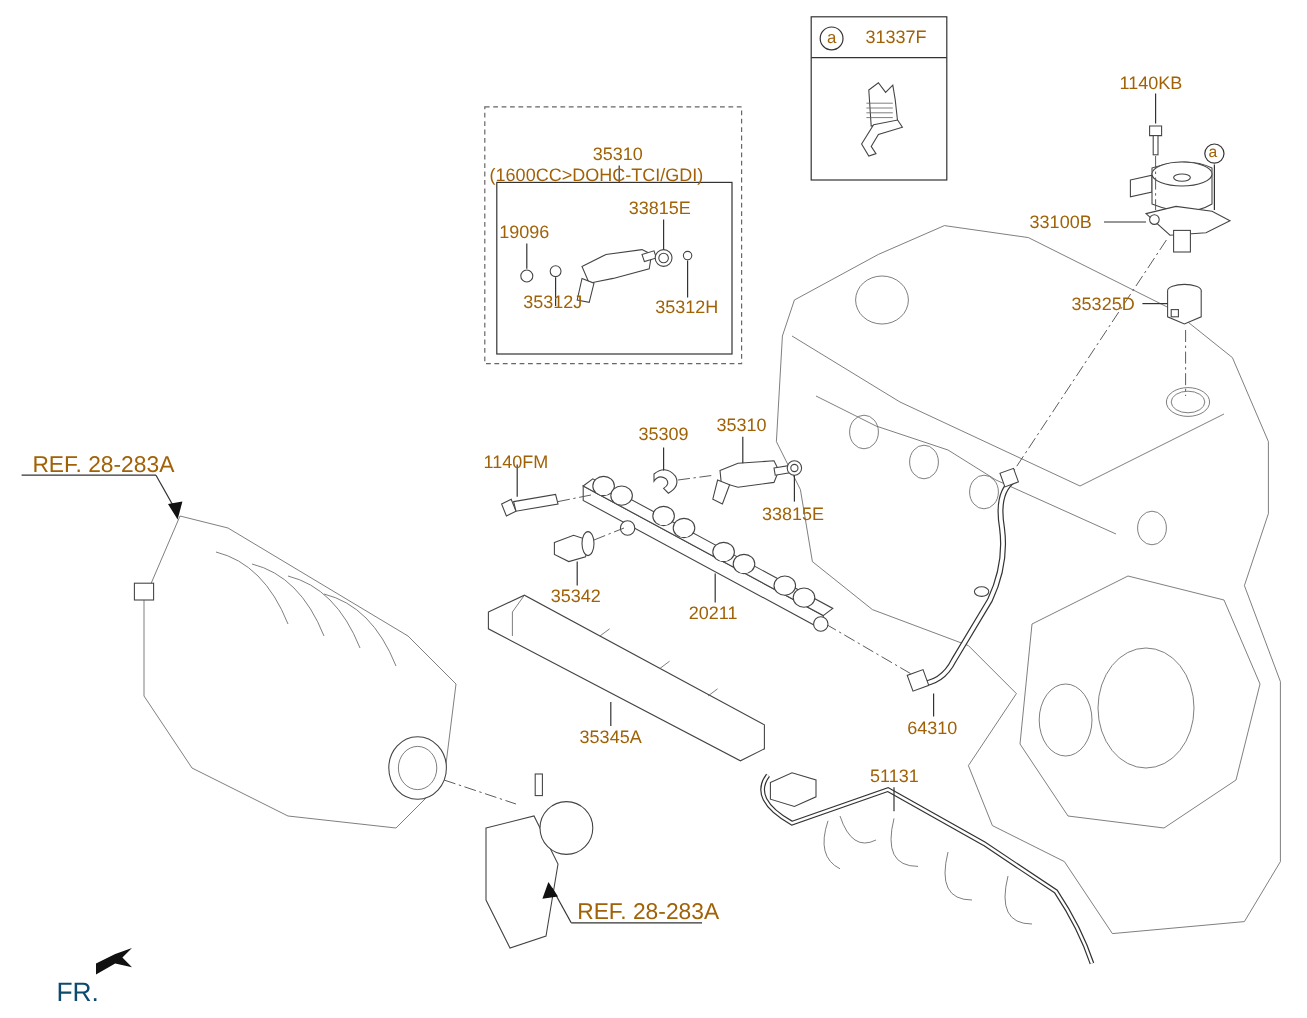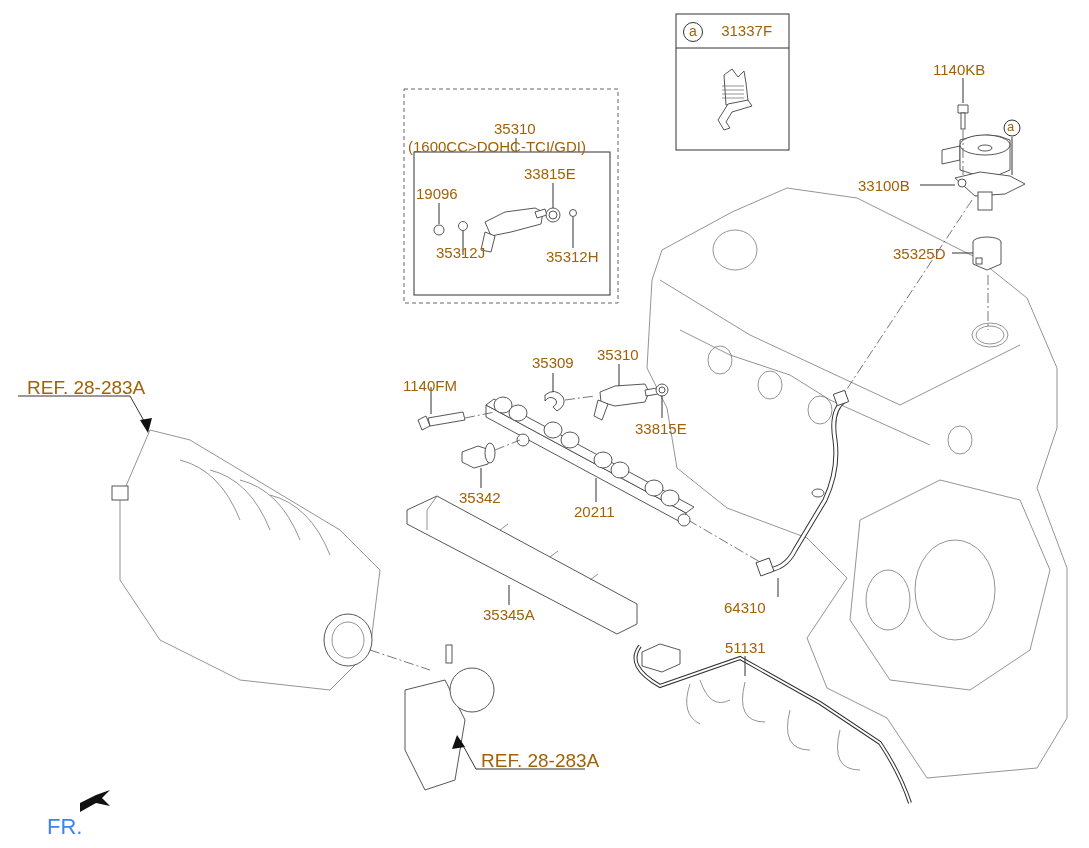--- a/index.html
+++ b/index.html
@@ -1,21 +1,21 @@
 <!DOCTYPE html>
 <html><head>
 <meta charset="utf-8">
 <style>
   html,body{margin:0;padding:0;background:#fff;}
   body{width:1089px;height:848px;position:relative;overflow:hidden;font-family:"Liberation Sans",sans-serif;color:#222;}
   svg{position:absolute;left:0;top:0;}
   .lbl{position:absolute;font-size:15px;color:#a16207;white-space:nowrap;line-height:1;cursor:pointer;}
   .ref{font-size:19px;}
   .note{font-size:15px;margin-top:44px;}
-  .fr{font-size:22px;color:#3b82f6;}
+  .fr{font-size:22px;color:#0c4a6e;}
   .circ{display:inline-block;width:18px;height:18px;border:1.2px solid #333;border-radius:50%;text-align:center;line-height:17px;font-size:14px;}
   .ln{stroke:#333;stroke-width:1;fill:none;}
   .part{stroke:#444;stroke-width:0.9;fill:#fff;}
   .dash{stroke:#555;stroke-width:0.8;fill:none;stroke-dasharray:10 3 2 3;}
   .thin{stroke:#666;stroke-width:0.7;fill:none;}
 </style>
 </head>
 <body>
 
 <svg width="1089" height="848" viewBox="0 0 1089 848">
@@ -202,18 +202,18 @@
 <div class="lbl" style="left:1007px;top:120px;font-size:13px;">a</div>
 <div class="lbl" style="left:858px;top:178px;">33100B</div>
 <div class="lbl" style="left:893px;top:246px;">35325D</div>
 <div class="lbl" style="left:403px;top:378px;">1140FM</div>
 <div class="lbl" style="left:532px;top:355px;">35309</div>
 <div class="lbl" style="left:597px;top:347px;">35310</div>
 <div class="lbl" style="left:635px;top:421px;">33815E</div>
 <div class="lbl" style="left:459px;top:490px;">35342</div>
 <div class="lbl" style="left:574px;top:504px;">20211</div>
 <div class="lbl" style="left:483px;top:607px;">35345A</div>
-<div class="lbl" style="left:724px;top:600px;">64310</div>
+<div class="lbl" style="left:756px;top:600px;">64310</div>
 <div class="lbl" style="left:725px;top:640px;">51131</div>
 
 <div class="lbl ref" style="left:27px;top:378px;">REF. 28-283A</div>
 <div class="lbl ref" style="left:481px;top:751px;">REF. 28-283A</div>
 <div class="lbl fr" style="left:47px;top:816px;">FR.</div>
 
 </body></html>

